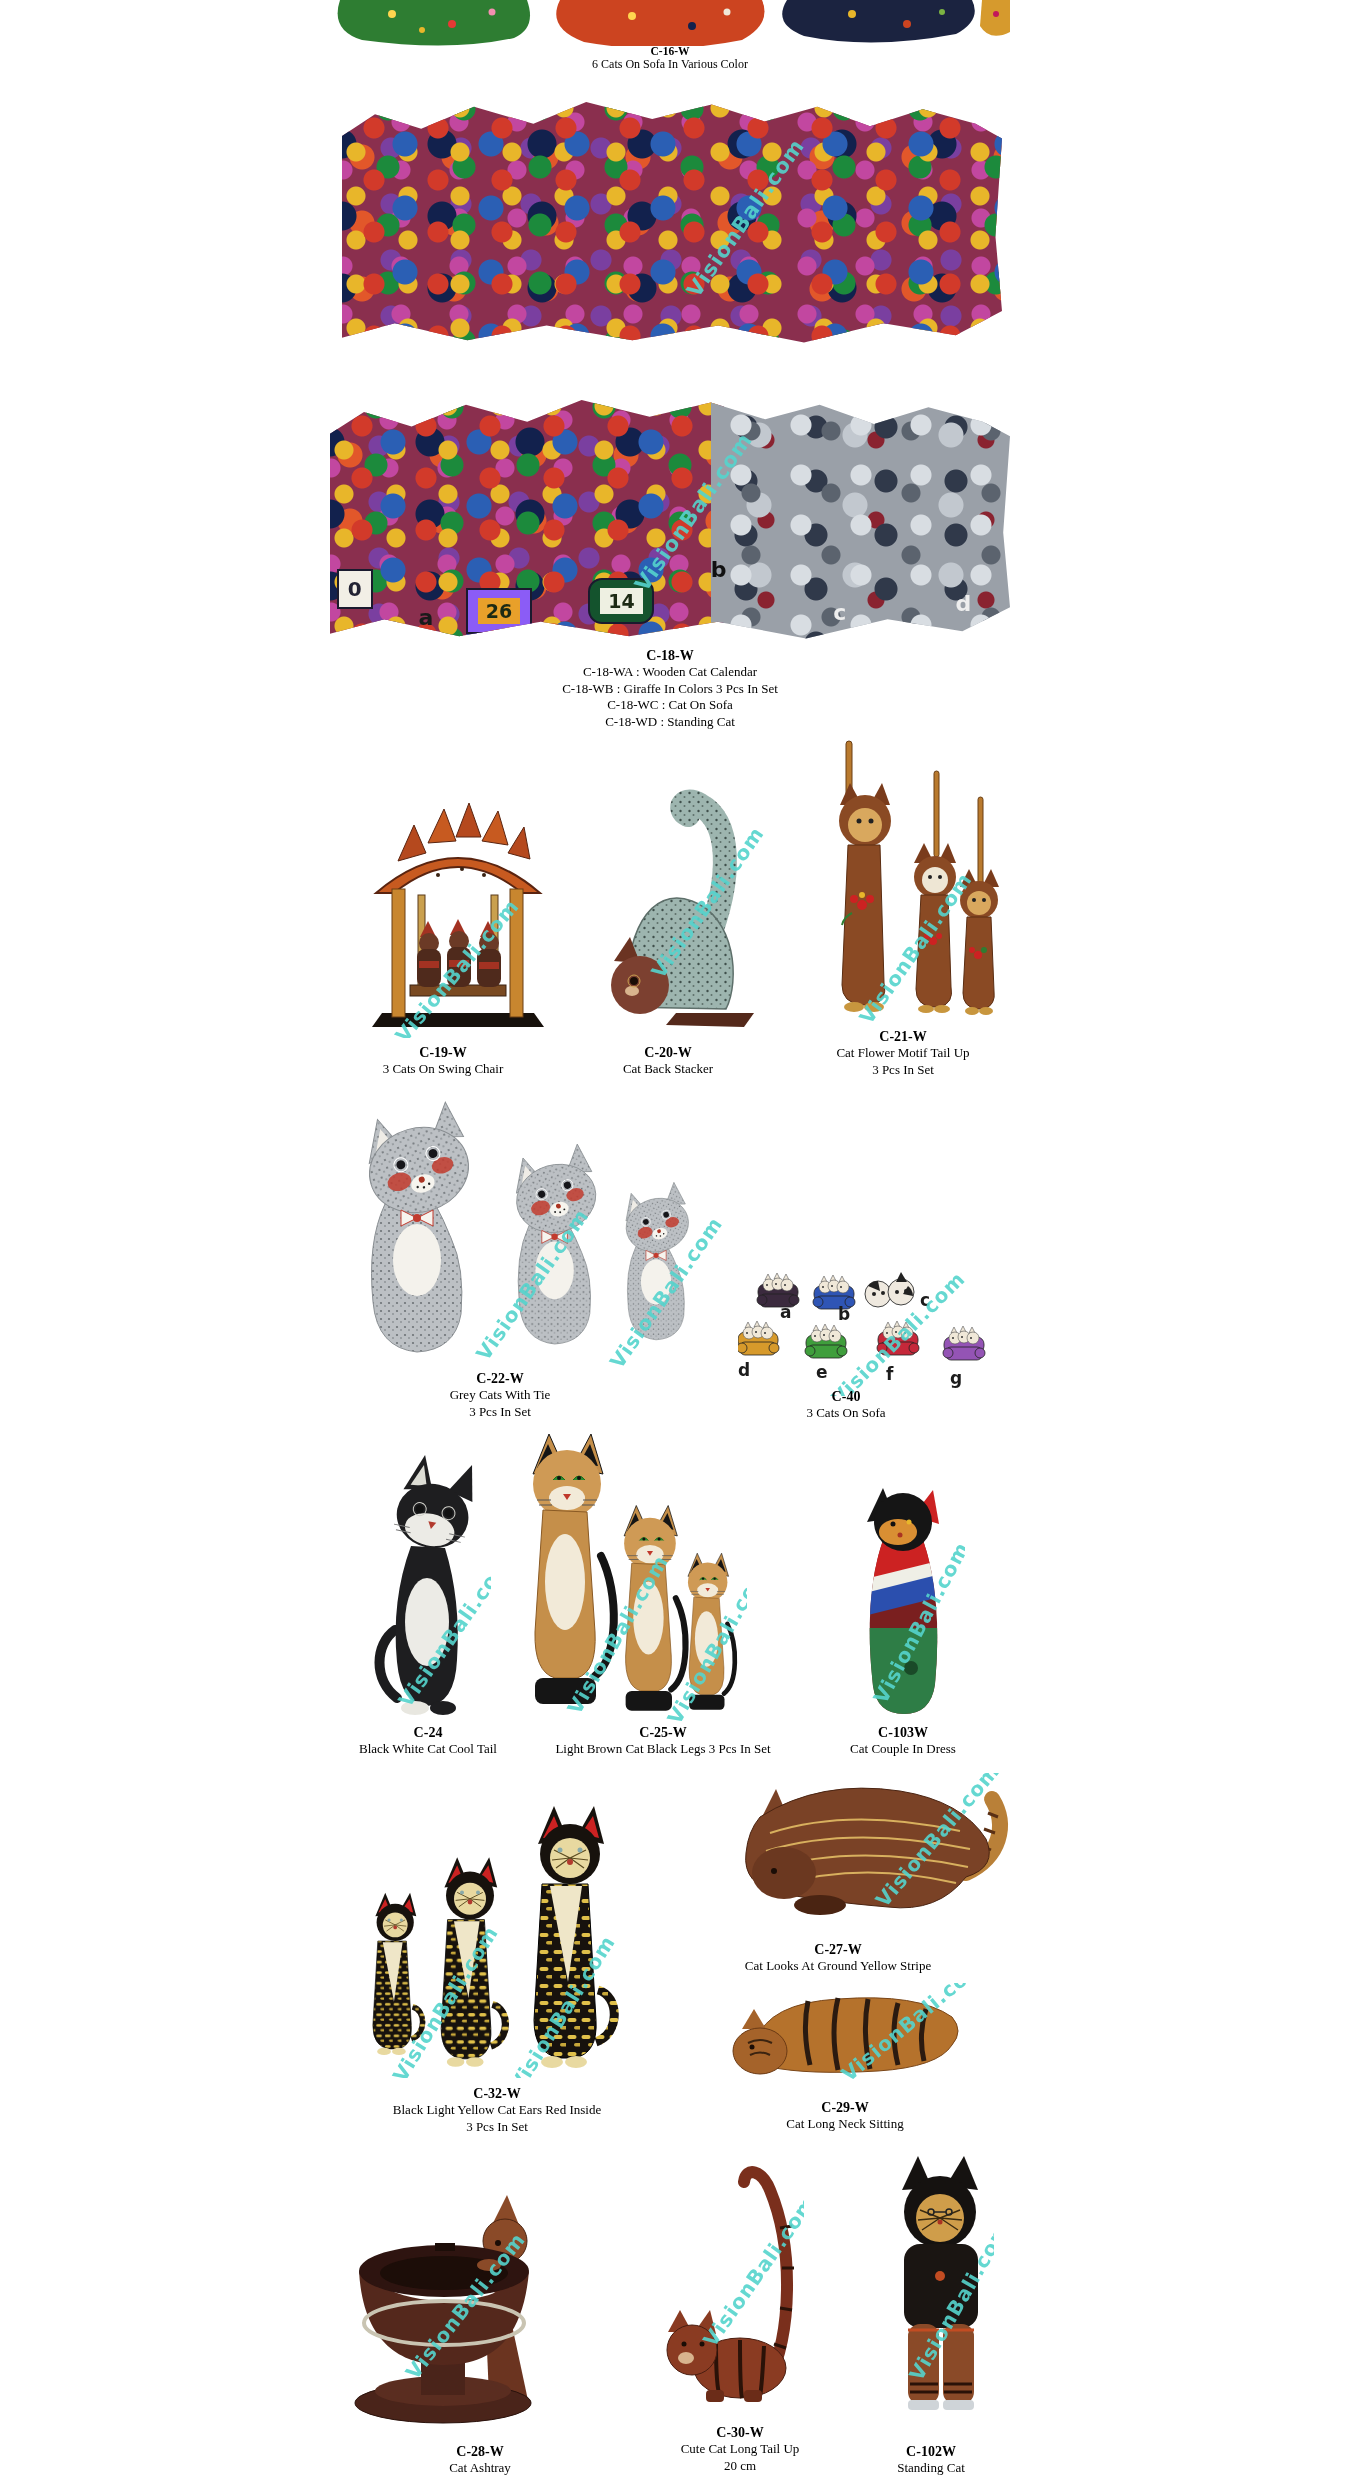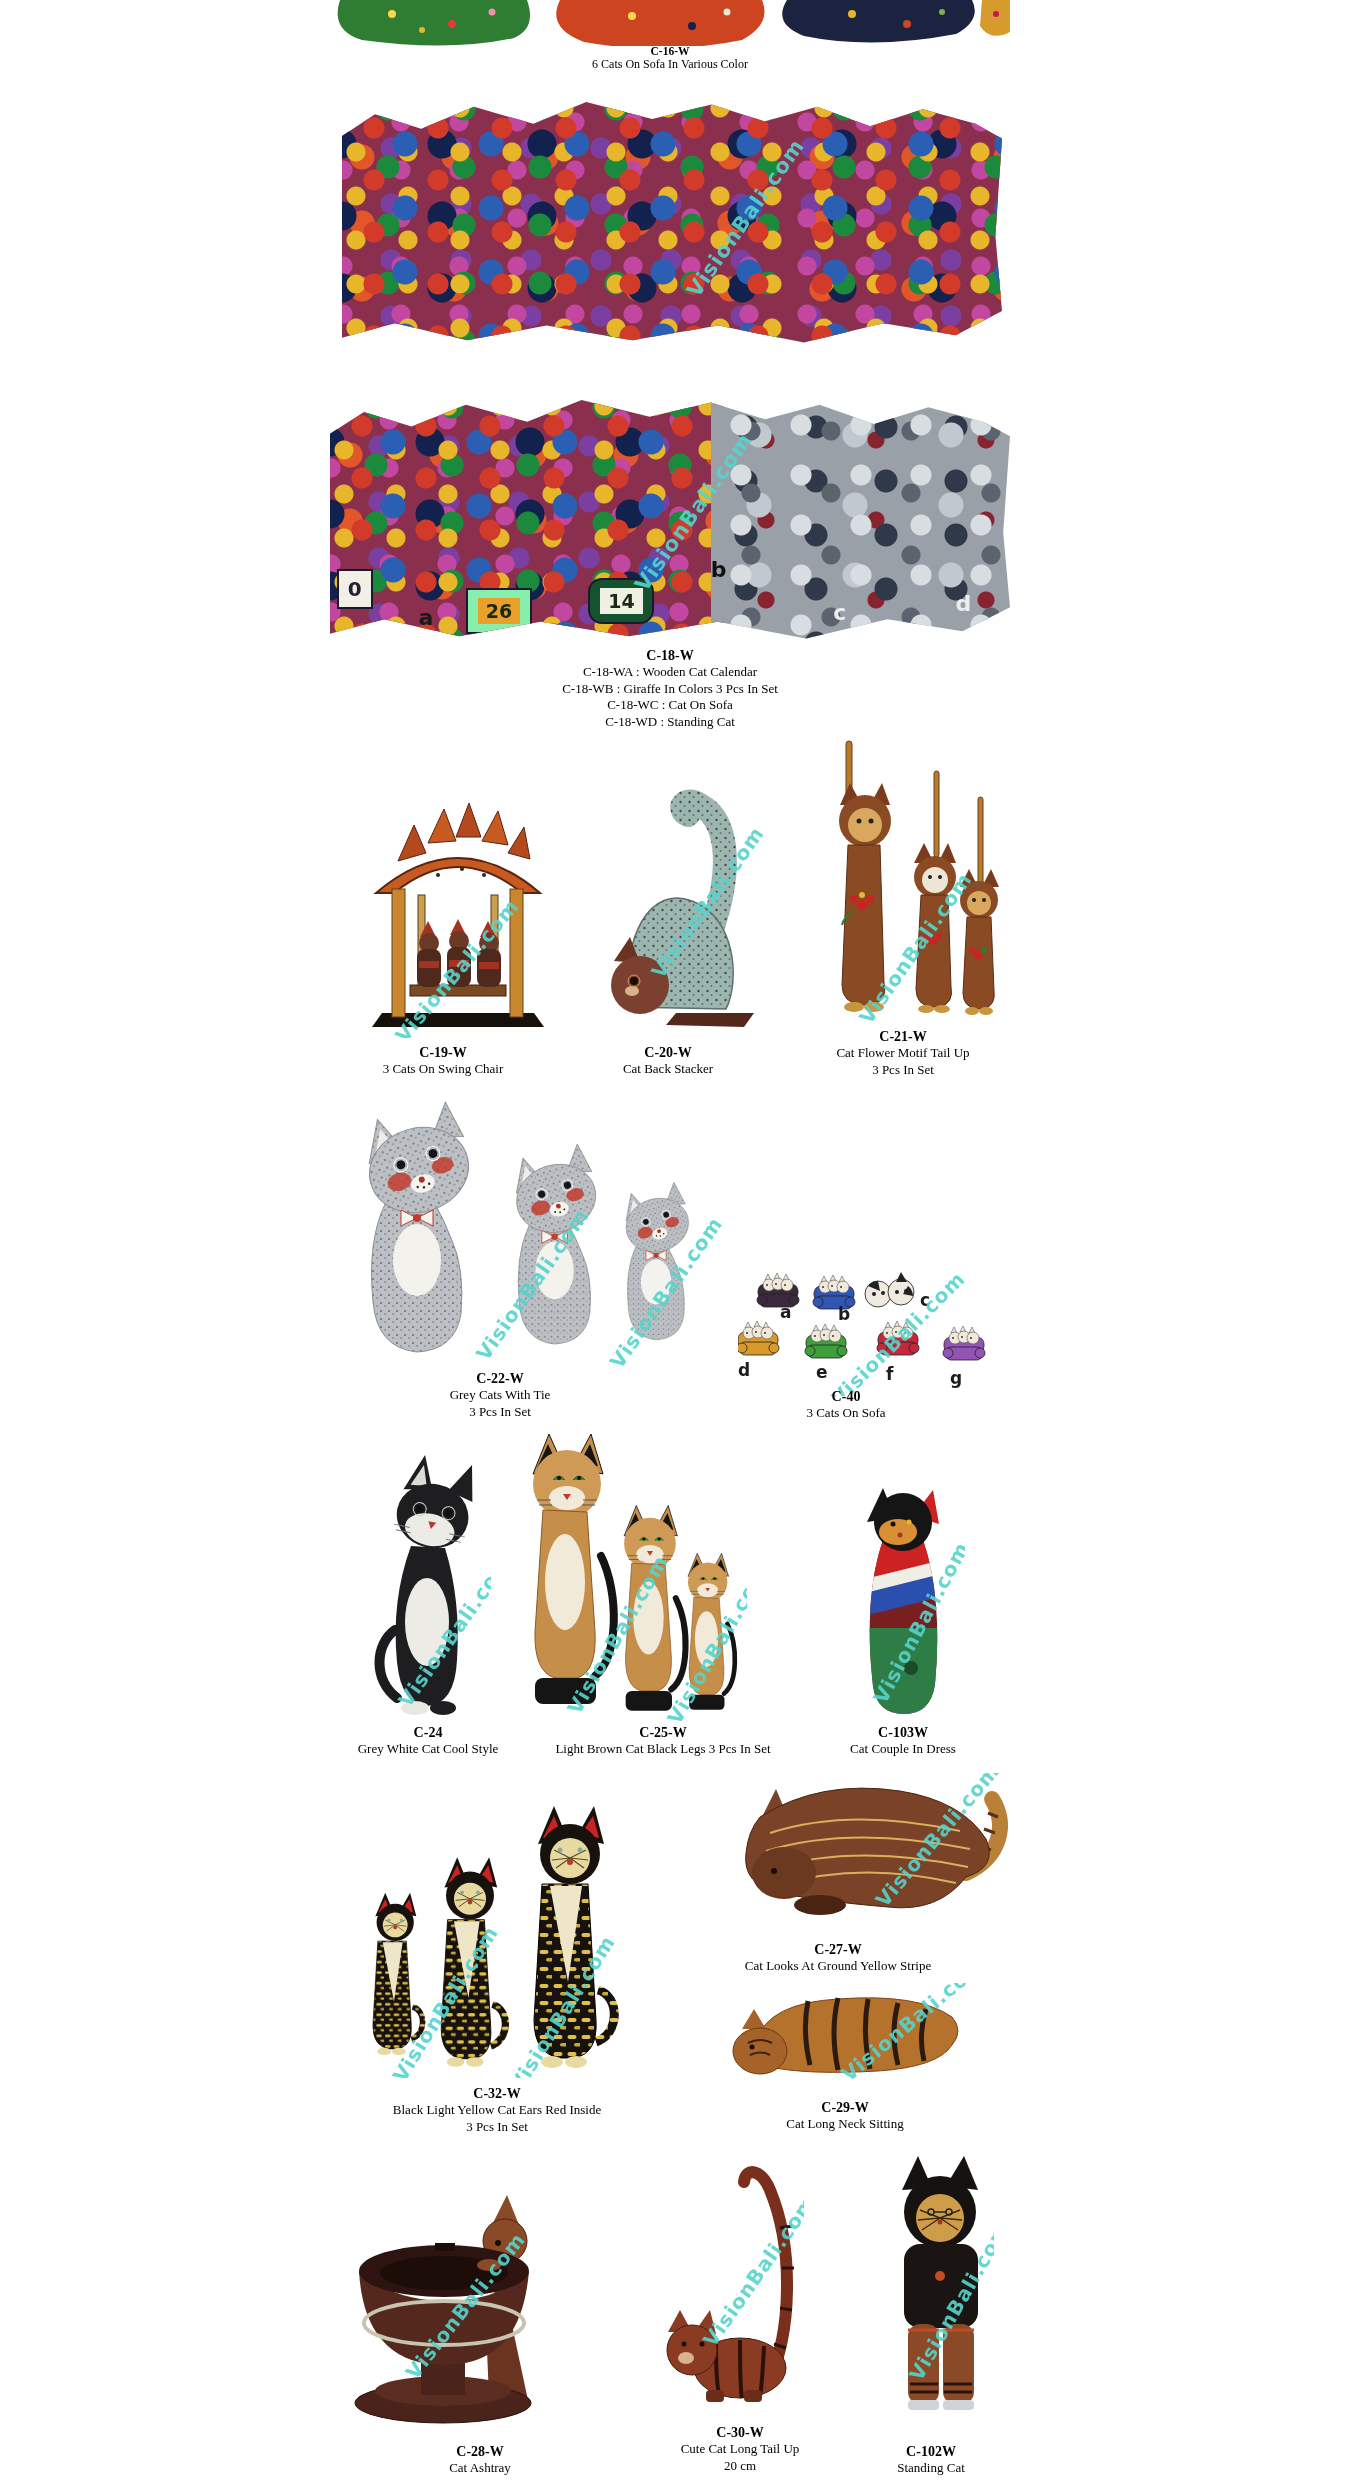--- a/index.html
+++ b/index.html
@@ -37,21 +37,21 @@
       radial-gradient(circle,#c2c8cf 0 12px,rgba(0,0,0,0) 13px),
       radial-gradient(circle,#30394a 0 11px,rgba(0,0,0,0) 12px),
       radial-gradient(circle,#8a2330 0 8px,rgba(0,0,0,0) 9px);
     background-size:60px 50px,80px 62px,96px 70px,70px 54px,110px 80px;
   }
   .c18-left{position:absolute;left:0;top:0;width:58%;height:100%;}
   .c18-right{position:absolute;right:0;top:0;width:44%;height:100%;}
   .calblock{position:absolute;display:flex;align-items:center;justify-content:center;
             border:2px solid #1a1a2e;font-weight:bold;}
   .calb-white{width:32px;height:36px;background:#f2efe6;color:#223;font-size:20px;}
-  .calb-blue{width:62px;height:42px;background:#86efac;}
+  .calb-blue{width:62px;height:42px;background:#8b5cf6;}
   .calb-blue2{width:62px;height:42px;background:#14532d;border-radius:14px;}
   .calstrip{display:block;padding:2px 8px;font-size:19px;color:#1c2a14;}
   .strip-orange{background:#e8a02a;}
   .strip-white{background:#eef0e2;}
   .ovletter{position:absolute;font-size:22px;font-weight:bold;line-height:22px;}
 </style>
 </head>
 <body>
 
 <div class="page">
@@ -363,21 +363,21 @@
         <polygon points="67,92 75,92 71,99" fill="#b23a2e"></polygon>
         <path d="M50,102 h-16 M52,107 h-15 M90,100 h16 M88,106 h15" stroke="#777" stroke-width="1"></path>
       </g>
       <ellipse cx="52" cy="278" rx="14" ry="7" fill="#e8e7e0"></ellipse>
       <ellipse cx="80" cy="278" rx="13" ry="7" fill="#1e1e20"></ellipse>
     </g>
     <text class="wm" x="0" y="240" transform="rotate(-55 60 215)">VisionBali.com</text>
   </svg>
   <div class="plabel" style="left:278px;top:1724px;width:300px">
     <div class="code">C-24</div>
-    <div class="desc">Grey White Cat Cool Style</div>
+    <div class="desc">Black White Cat Cool Tail</div>
   </div>
 
   <svg class="photo" style="left:513px;top:1426px" width="234" height="296" viewBox="0 0 234 296">
     <defs>
       <g id="tanCatShape">
         <path d="M74,244 C98,226 98,160 80,124" fill="none" stroke="#141414" stroke-width="8" stroke-linecap="round"></path>
         <polygon points="12,42 28,2 44,38" fill="#c58f4a" stroke="#151515"></polygon>
         <polygon points="16,36 27,12 37,34" fill="#151515"></polygon>
         <polygon points="52,36 70,2 82,42" fill="#c58f4a" stroke="#151515"></polygon>
         <polygon points="58,32 69,12 77,34" fill="#151515"></polygon>

